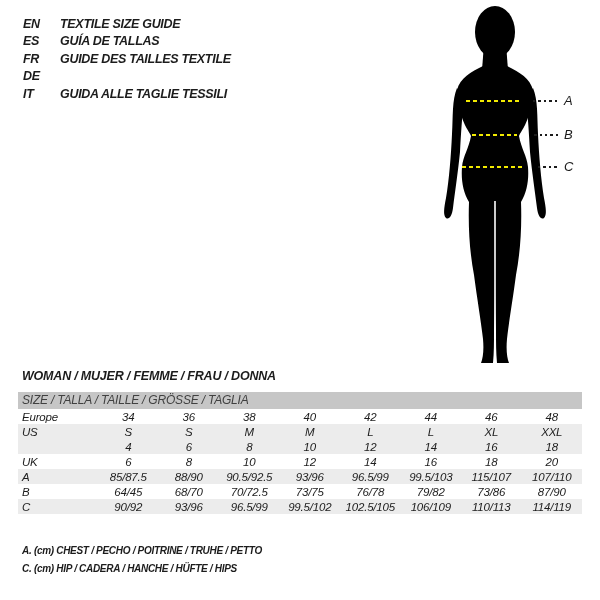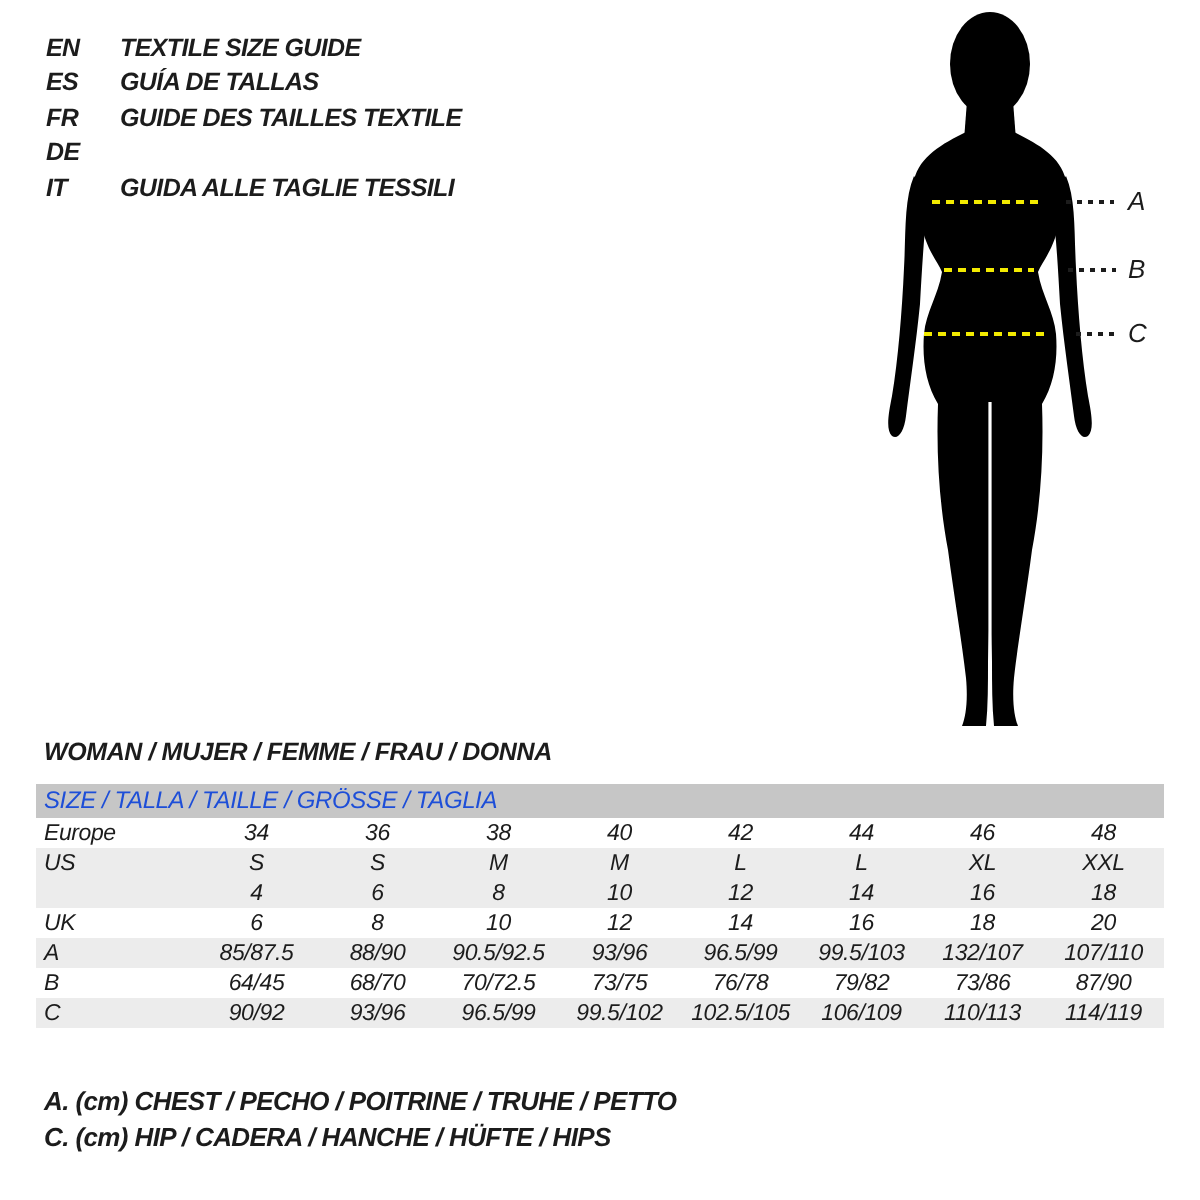--- a/index.html
+++ b/index.html
@@ -15,28 +15,28 @@
   
   .silhouette{position:absolute;left:425px;top:4px;}
   
   .marker-dash{position:absolute;height:2px;}
   .marker-dot{position:absolute;height:2px;}
   .marker-label{position:absolute;font-size:13px;line-height:14px;font-weight:400;}
   
   .section-title{position:absolute;left:22px;top:369px;font-size:12.5px;font-weight:700;letter-spacing:-0.2px;line-height:14px;}
   
   .size-table{position:absolute;left:18px;top:392px;width:564px;font-size:11.5px;}
-  .thead{height:17px;line-height:17px;padding-left:4px;background:var(--header-bg,#c6c6c6);font-size:12px;letter-spacing:-0.2px;color:#1d4ed8;}
+  .thead{height:17px;line-height:17px;padding-left:4px;background:var(--header-bg,#c6c6c6);font-size:12px;letter-spacing:-0.2px;color:#404040;}
   .trow{display:grid;grid-template-columns:80px repeat(8,1fr);height:15px;line-height:16.5px;}
   .trow.shade{background:var(--shade-bg,#ececec);}
   .cell{text-align:center;white-space:nowrap;letter-spacing:-0.2px;}
   .cell.rlabel{text-align:left;padding-left:4px;}
   
   .legend{position:absolute;left:22px;top:542px;}
-  .legend-line{font-size:13px;font-weight:700;letter-spacing:-0.3px;line-height:17.5px;white-space:nowrap;}
+  .legend-line{font-size:10px;font-weight:700;letter-spacing:-0.3px;line-height:17.5px;white-space:nowrap;}
 </style>
 </head>
 <body>
 
 <div class="canvas" style="background: rgb(255, 255, 255); color: rgb(28, 28, 28); font-style: italic;">
 
   <div class="lang-block">
       <div class="lang-row">
         <span class="lang-code">EN</span>
         <span class="lang-label">TEXTILE SIZE GUIDE</span>
@@ -170,21 +170,21 @@
           <span class="cell">20</span>
         </div>
         <div class="trow shade">
           <span class="cell rlabel">A</span>
           <span class="cell">85/87.5</span>
           <span class="cell">88/90</span>
           <span class="cell">90.5/92.5</span>
           <span class="cell">93/96</span>
           <span class="cell">96.5/99</span>
           <span class="cell">99.5/103</span>
-          <span class="cell">132/107</span>
+          <span class="cell">115/107</span>
           <span class="cell">107/110</span>
         </div>
         <div class="trow">
           <span class="cell rlabel">B</span>
           <span class="cell">64/45</span>
           <span class="cell">68/70</span>
           <span class="cell">70/72.5</span>
           <span class="cell">73/75</span>
           <span class="cell">76/78</span>
           <span class="cell">79/82</span>

